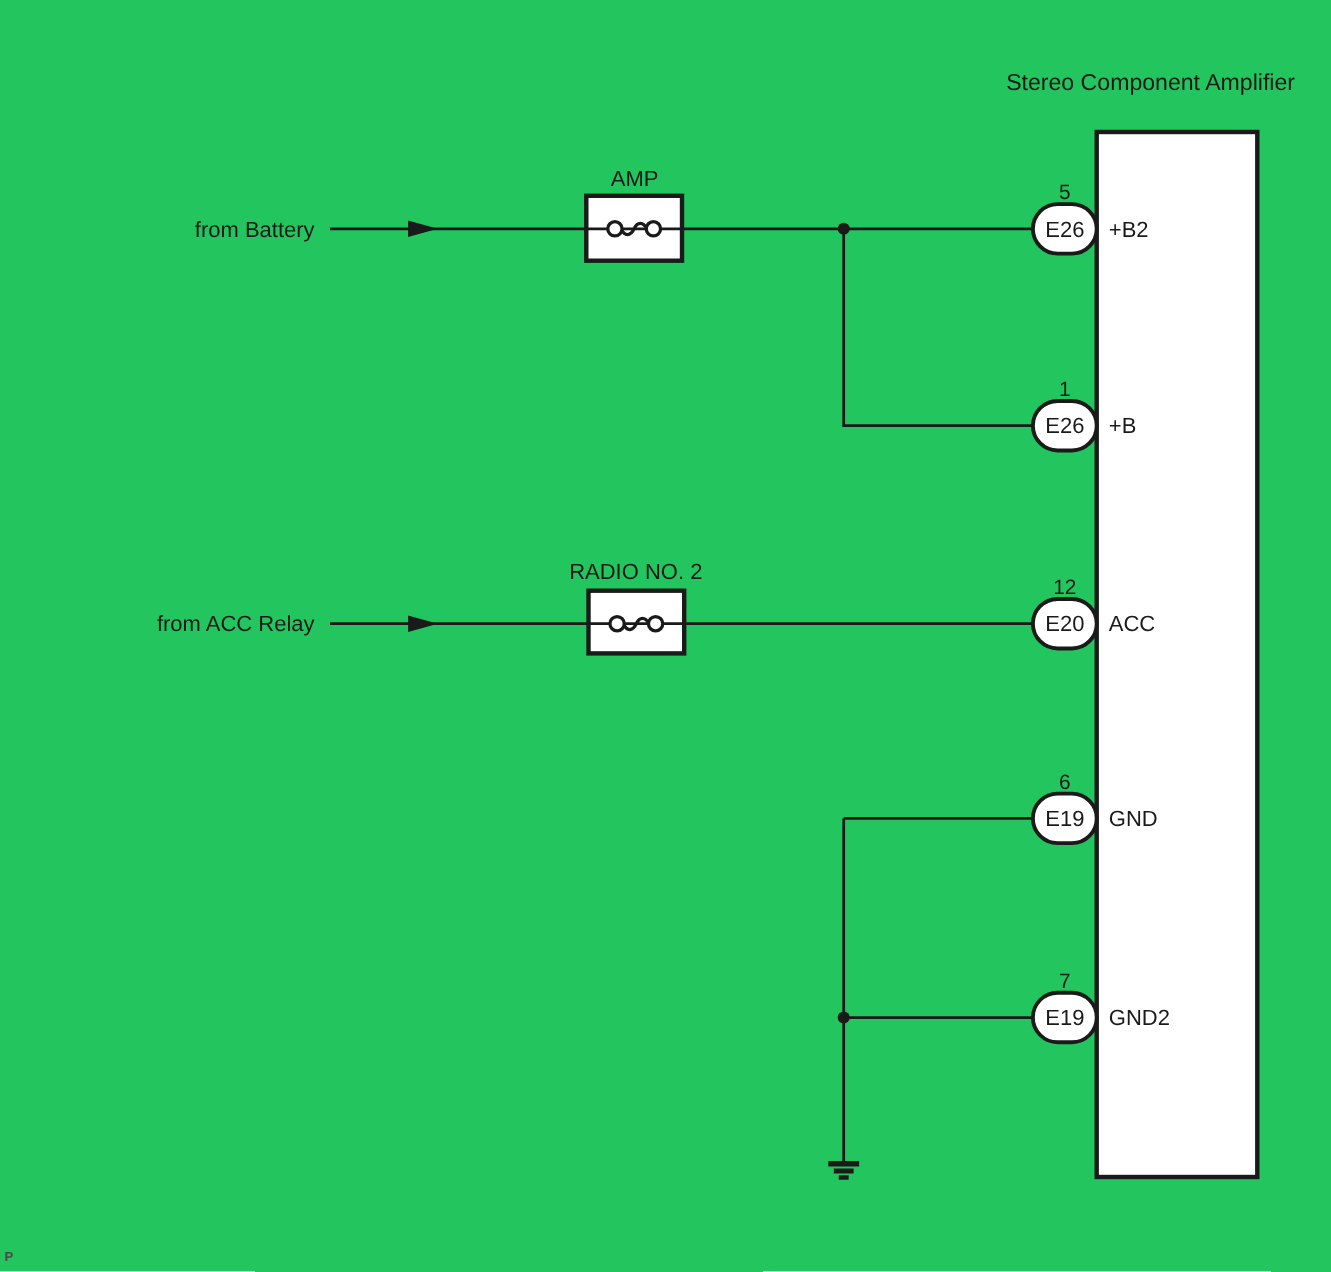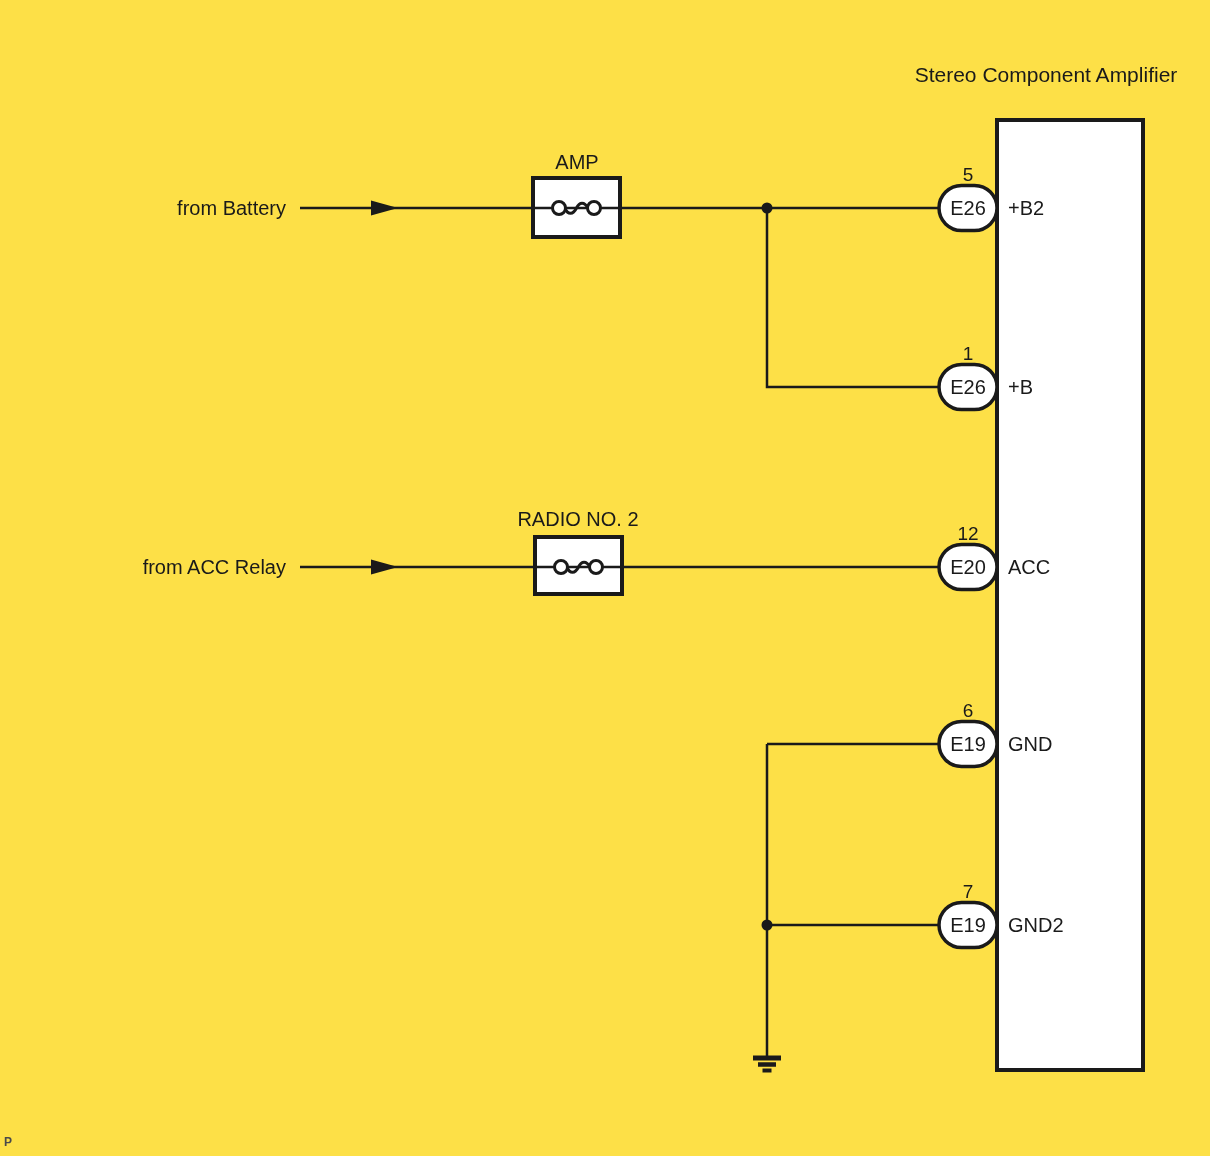--- a/index.html
+++ b/index.html
@@ -7,21 +7,21 @@
     padding: 0;
     background: #ffffff;
     width: 1210px;
     height: 1156px;
     font-family: "Liberation Sans", sans-serif;
   }
   .stage {
     position: relative;
     width: 1210px;
     height: 1156px;
-    background: #fde047;
+    background: #22c55e;
     overflow: hidden;
   }
   svg text {
     font-family: "Liberation Sans", sans-serif;
     fill: #1a1a1a;
   }
   .t-title   { font-size: 21px; }
   .t-input   { font-size: 20px; }
   .t-fuse    { font-size: 20px; }
   .t-pinnum  { font-size: 19px; }

